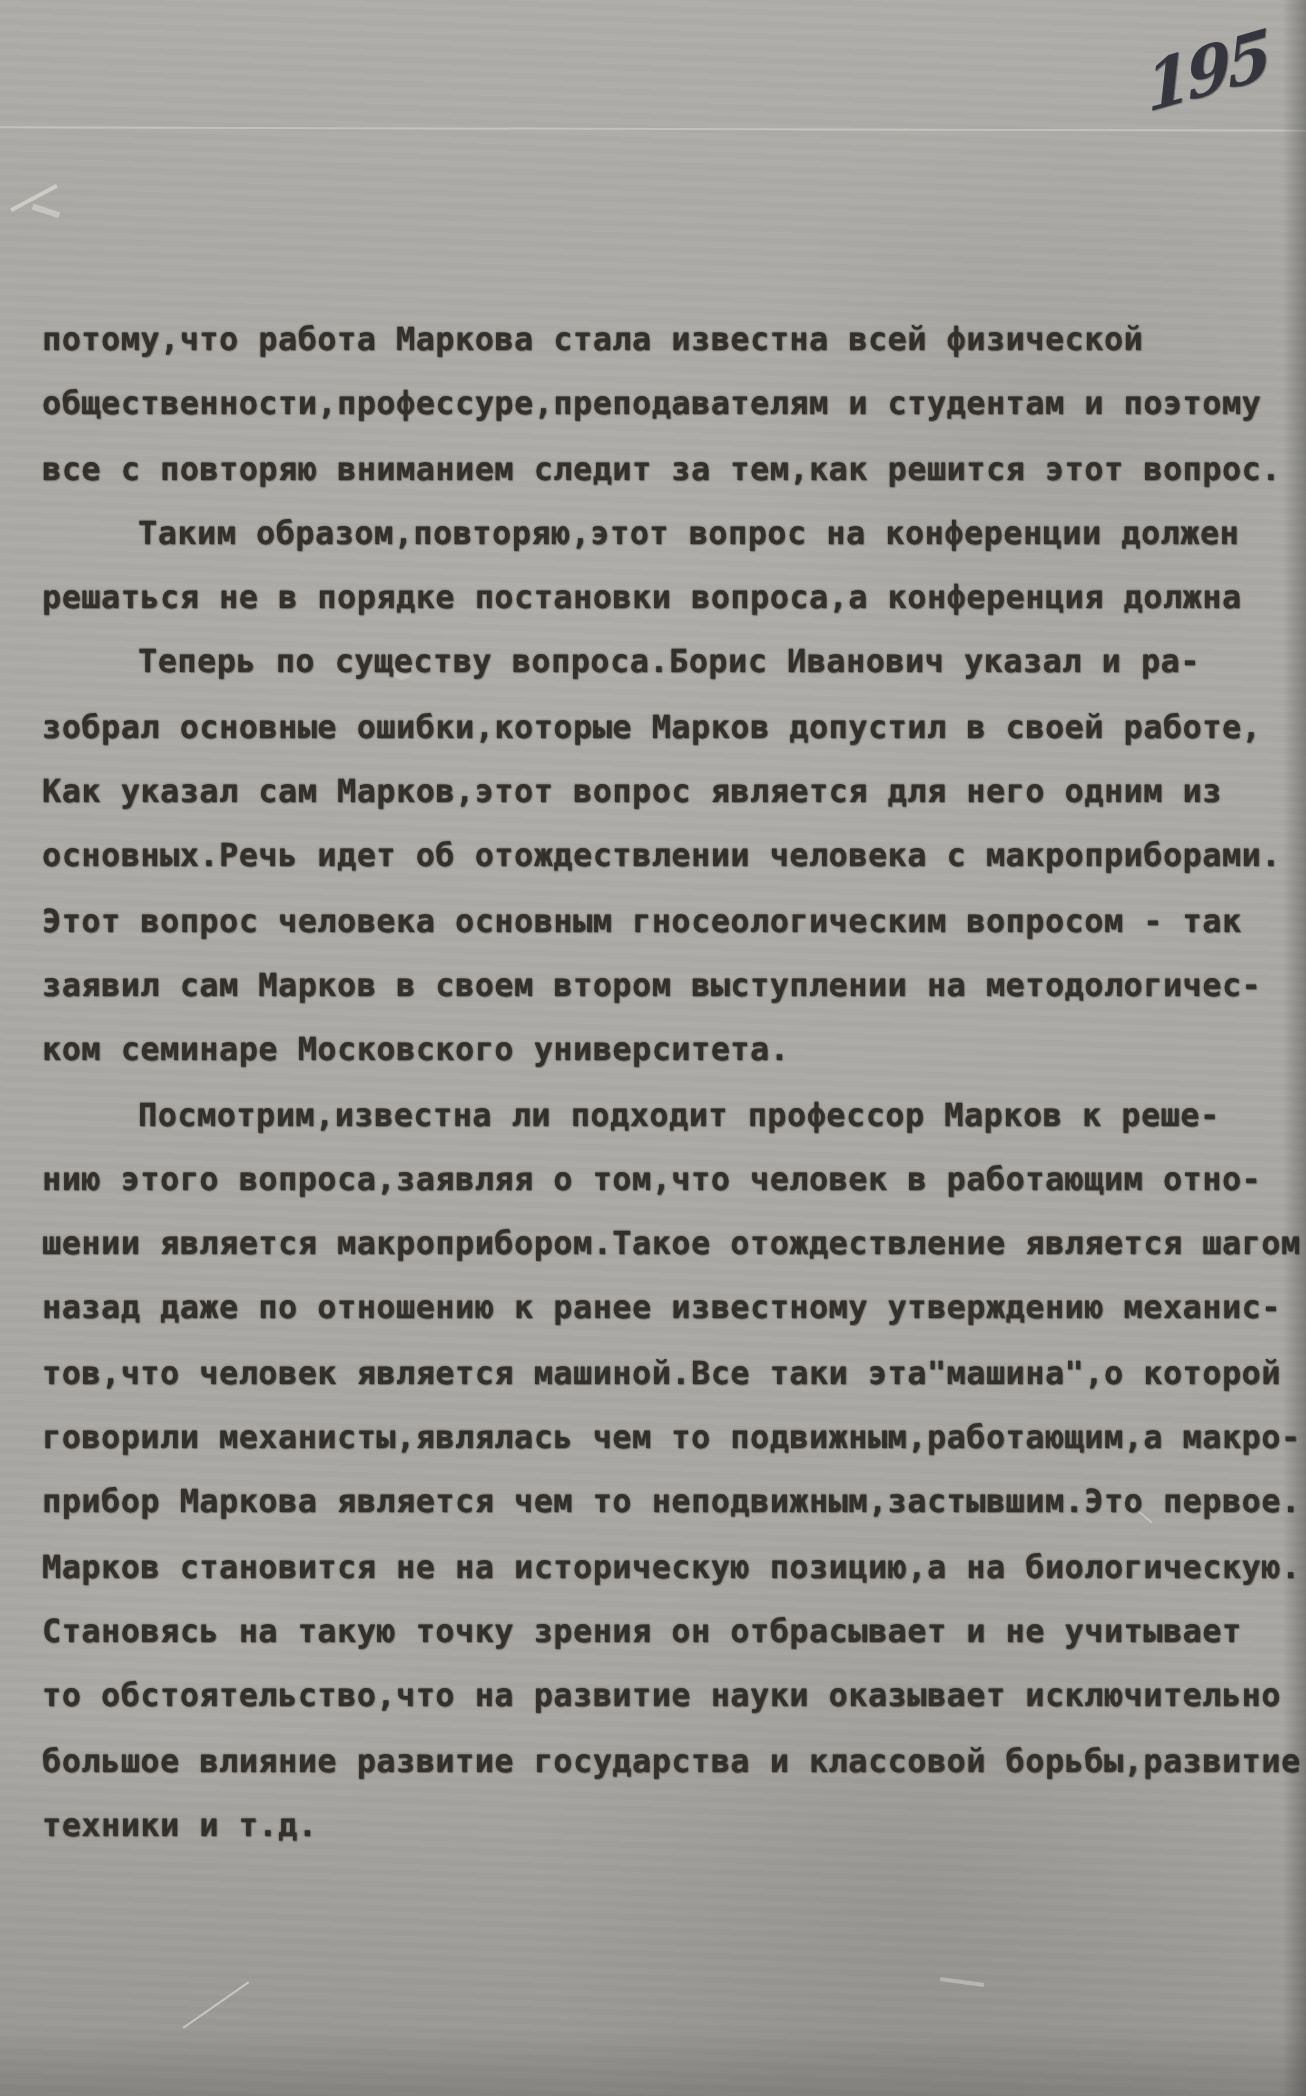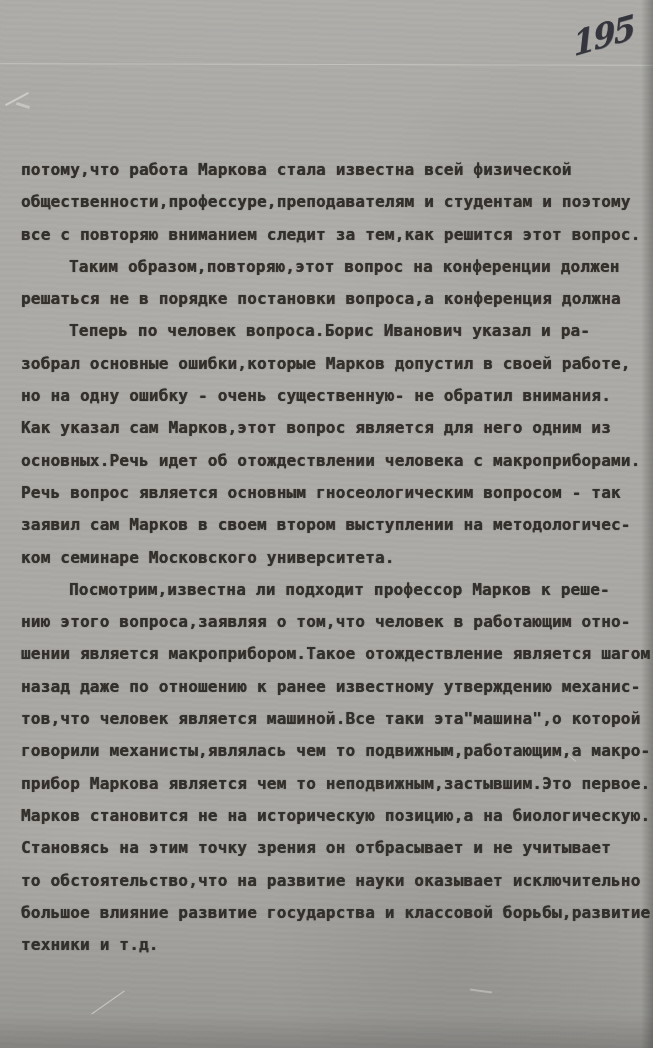--- a/index.html
+++ b/index.html
@@ -104,37 +104,36 @@
   <div class="scratch s7"></div>
 
   <div class="page-number">195</div>
 
   <div class="text-block">
       <div class="line">потому,что работа Маркова стала известна всей физической</div>
       <div class="line">общественности,профессуре,преподавателям и студентам и поэтому</div>
       <div class="line">все с повторяю вниманием следит за тем,как решится этот вопрос.</div>
       <div class="line indent">Таким образом,повторяю,этот вопрос на конференции должен</div>
       <div class="line">решаться не в порядке постановки вопроса,а конференция должна</div>
-      <div class="line indent">Теперь по человек вопроса.Борис Иванович указал и ра-</div>
+      <div class="line indent">Теперь по существу вопроса.Борис Иванович указал и ра-</div>
       <div class="line">зобрал основные ошибки,которые Марков допустил в своей работе,</div>
-      <div class="line">но на одну ошибку - очень существенную- не обратил внимания.</div>
       <div class="line">Как указал сам Марков,этот вопрос является для него одним из</div>
       <div class="line">основных.Речь идет об отождествлении человека с макроприборами.</div>
-      <div class="line">Речь вопрос является основным гносеологическим вопросом - так</div>
+      <div class="line">Этот вопрос человека основным гносеологическим вопросом - так</div>
       <div class="line">заявил сам Марков в своем втором выступлении на методологичес-</div>
       <div class="line">ком семинаре Московского университета.</div>
       <div class="line indent">Посмотрим,известна ли подходит профессор Марков к реше-</div>
       <div class="line">нию этого вопроса,заявляя о том,что человек в работающим отно-</div>
       <div class="line">шении является макроприбором.Такое отождествление является шагом</div>
       <div class="line">назад даже по отношению к ранее известному утверждению механис-</div>
       <div class="line">тов,что человек является машиной.Все таки эта"машина",о которой</div>
       <div class="line">говорили механисты,являлась чем то подвижным,работающим,а макро-</div>
       <div class="line">прибор Маркова является чем то неподвижным,застывшим.Это первое.</div>
       <div class="line">Марков становится не на историческую позицию,а на биологическую.</div>
-      <div class="line">Становясь на этим точку зрения он отбрасывает и не учитывает</div>
+      <div class="line">Становясь на такую точку зрения он отбрасывает и не учитывает</div>
       <div class="line">то обстоятельство,что на развитие науки оказывает исключительно</div>
       <div class="line">большое влияние развитие государства и классовой борьбы,развитие</div>
       <div class="line">техники и т.д.</div>
     </div>
 
   <div class="edge-right"></div>
   <div class="edge-bottom"></div>
 </div>
 
 </body></html>

